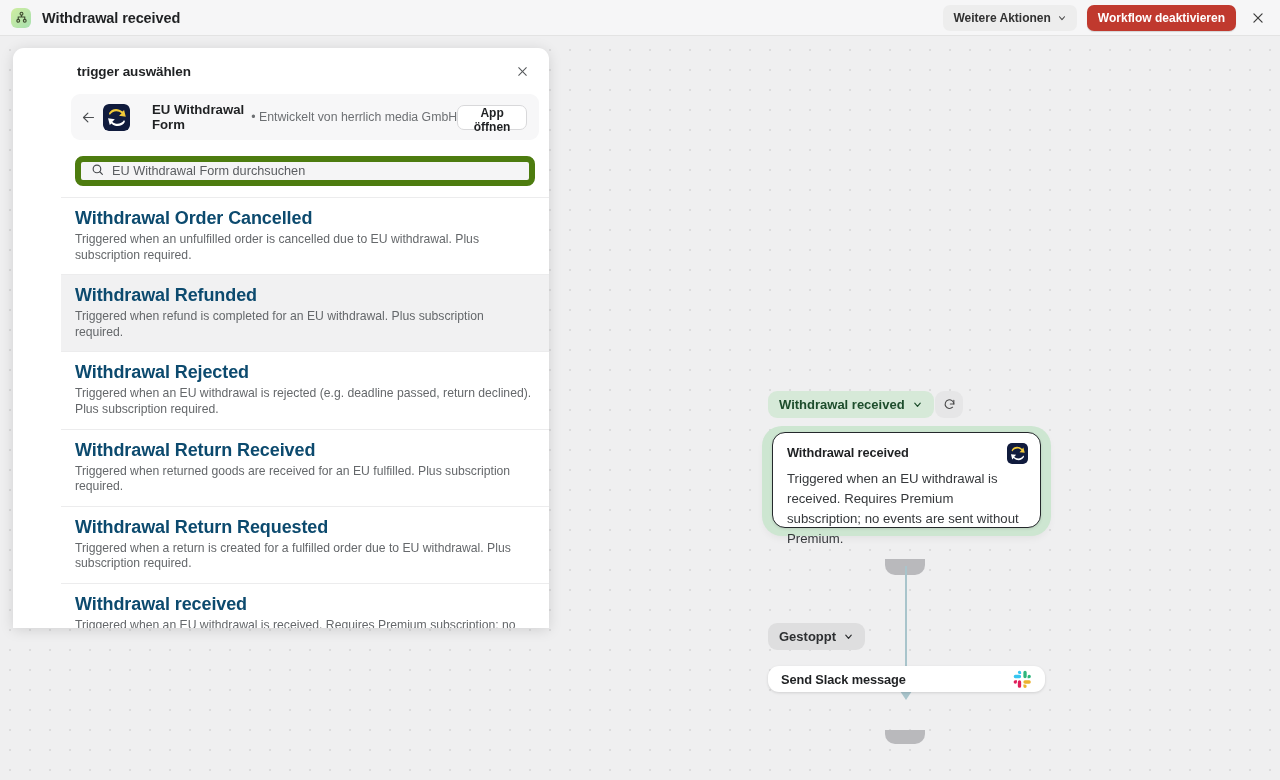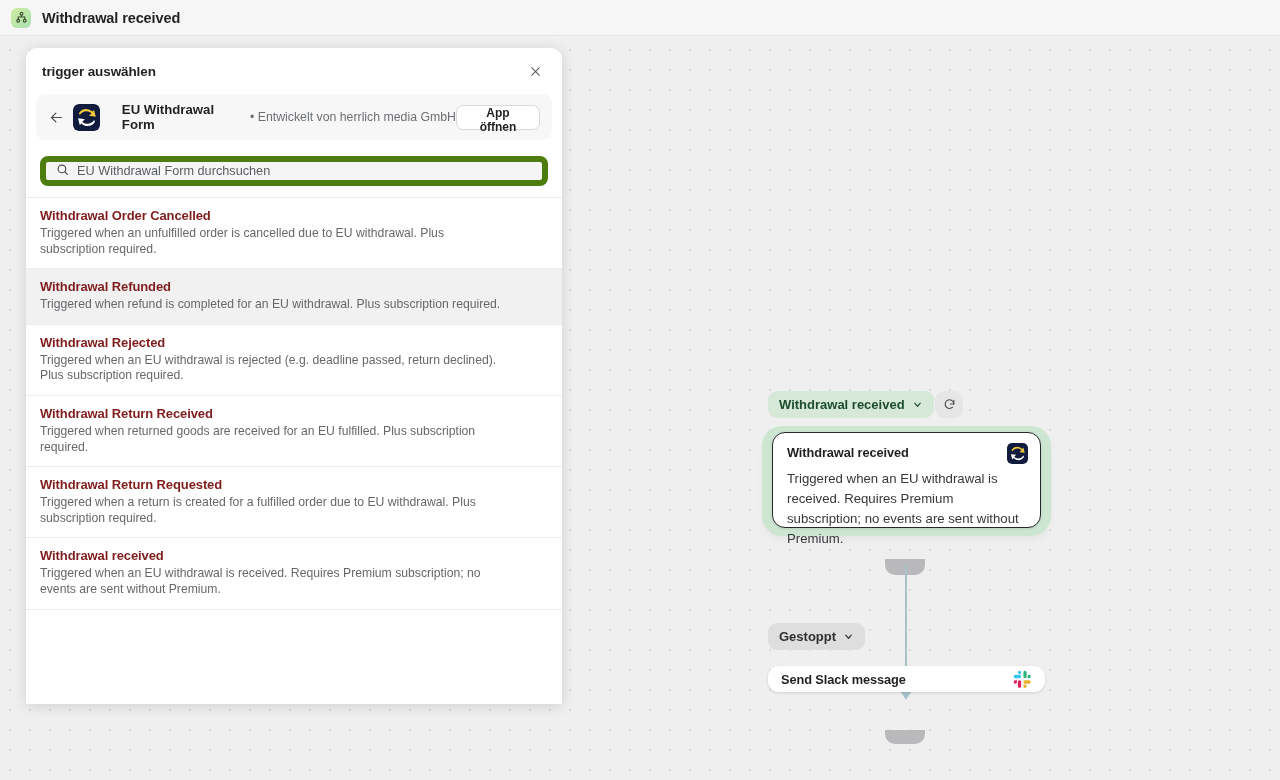--- a/index.html
+++ b/index.html
@@ -116,23 +116,23 @@
     background: #fff; border-radius: 11px; box-shadow: 0 1px 3px rgba(0,0,0,.13);
     display: flex; align-items: center; padding: 0 13px; cursor: pointer;
   }
   .action-node .label {
     font-size: 12.8px; font-weight: 700; color: #1f2123; letter-spacing: -0.1px;
   }
   .slack-ico { margin-left: auto; width: 19px; height: 19px; }
 
   
   .panel {
-    position: absolute; left: 26px; top: 48px; width: 536px; height: 656px;
+    position: absolute; left: 13px; top: 48px; width: 536px; height: 580px;
     background: #fff; border-radius: 11px 11px 0 0;
-    box-shadow: 0 2px 14px rgba(0,0,0,.13); z-index: 50; overflow: hidden;
+    box-shadow: 0 2px 14px rgba(0,0,0,.13); z-index: 50; overflow: hidden; padding-left: 48px;
   }
   .panel-head {
     height: 46px; display: flex; align-items: center; padding: 0 16px;
   }
   .panel-head h2 {
     font-size: 13.5px; font-weight: 700; color: #1f2123; letter-spacing: -0.1px;
   }
   .panel-close {
     margin-left: auto; width: 22px; height: 22px; border: none; background: none;
     cursor: pointer; color: #55585b; display: flex; align-items: center;
@@ -173,41 +173,56 @@
   }
   .search-input::placeholder { color: #5a5d60; }
 
   .trig-list { margin-top: 11px; border-top: 1px solid #ececed; }
   .trig-item {
     padding: 10px 14px 11px 14px; border-bottom: 1px solid #ececed;
     cursor: pointer;
   }
   .trig-item.hovered { background: #f1f1f2; }
   .trig-name {
-    font-size: 13px; font-weight: 700; color: #7f1d1d; letter-spacing: -0.1px;
+    font-size: 18px; font-weight: 700; color: #0c4a6e; letter-spacing: -0.1px;
   }
   .trig-desc {
     margin-top: 3px; font-size: 12.2px; line-height: 1.28; color: #65686b;
     max-width: 472px;
   }
 </style>
 </head>
 <body>
 
 <div class="topbar">
   <div class="wf-icon">
     <svg width="13" height="13" viewBox="0 0 24 24" fill="none" stroke="#3d4a2e" stroke-width="2.1">
       <circle cx="12" cy="5" r="2.6"></circle>
         <circle cx="6" cy="18" r="2.6"></circle>
         <circle cx="18" cy="18" r="2.6"></circle>
       <path d="M12 7.6v3.4M12 11h-6v4.4M12 11h6v4.4"></path>
     </svg>
   </div>
   <div class="wf-title">Withdrawal received</div>
 
+  <div class="topbar-right">
+    <button class="btn-ghost">
+      <span>Weitere Aktionen</span>
+      <svg width="10" height="10" viewBox="0 0 24 24" fill="none" stroke="#4a4a4a" stroke-width="2.6" stroke-linecap="round" stroke-linejoin="round">
+          <polyline points="6 9 12 16 18 9"></polyline>
+        </svg>
+    </button>
+    <button class="btn-danger">Workflow deaktivieren</button>
+    <button class="icon-x-btn">
+      <svg width="14" height="14" viewBox="0 0 24 24" fill="none" stroke="currentColor" stroke-width="2.1" stroke-linecap="round">
+          <line x1="5" y1="5" x2="19" y2="19"></line>
+          <line x1="19" y1="5" x2="5" y2="19"></line>
+        </svg>
+    </button>
+  </div>
 </div>
 
 <div class="canvas">
 
   <div class="stub-top"></div>
   <div class="connector"></div>
   <div class="connector-arrow"></div>
   <div class="stub-bot"></div>
 
   <button class="pill pill-green">

